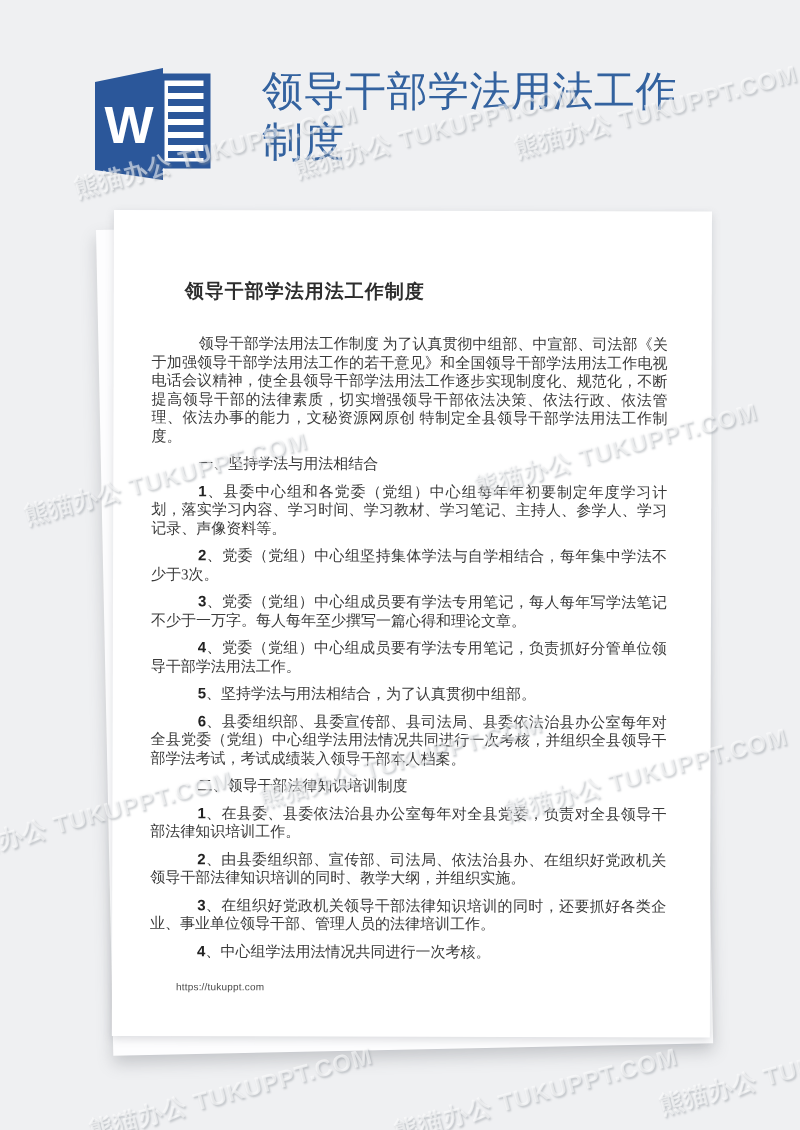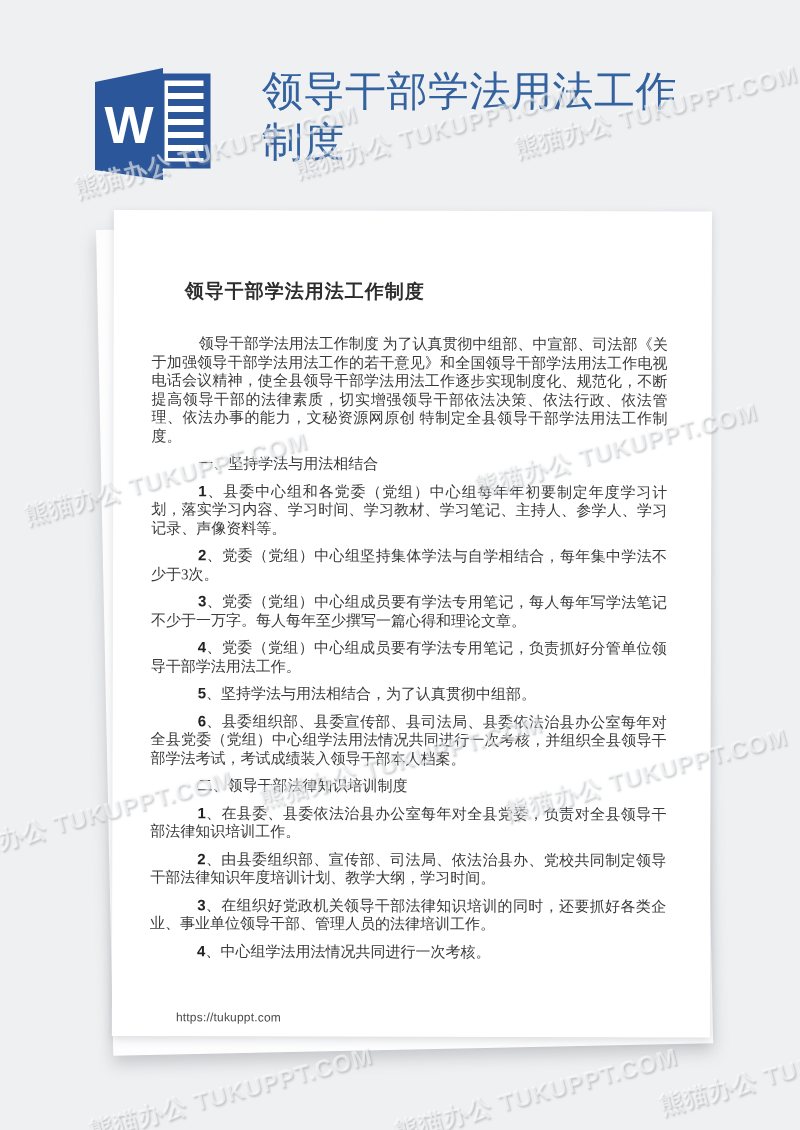--- a/index.html
+++ b/index.html
@@ -40,22 +40,22 @@
     font-size:19px; font-weight:600; color:#2d2d2d;
     margin:0 0 30px 33px; letter-spacing:1px;
   }
   .doc-body p {
     font-family:"Liberation Serif","DejaVu Serif",serif;
     font-size:15px; line-height:18.5px; color:#3a3a3a;
     margin:0 0 9px 0; text-align:justify; text-indent:47px;
   }
   .doc-body .num { font-family:"Liberation Sans",sans-serif; font-weight:700; color:#222; }
   .doc-footer {
-    position:absolute; left:64px; bottom:12px;
-    font-size:12px; color:#4a4a4a; letter-spacing:0.2px;
+    position:absolute; left:64px; bottom:44px;
+    font-size:10px; color:#4a4a4a; letter-spacing:0.2px;
   }
 
   
   .wm {
     position:absolute; z-index:40; pointer-events:none;
     transform:rotate(-15deg);
     font-size:24px; font-weight:700; letter-spacing:1px; white-space:nowrap;
     color:rgba(255,255,255,0.55);
     text-shadow:1px 2px 2px rgba(142,148,156,0.45);
   }
@@ -93,21 +93,21 @@
       <p><span class="num"></span><span>领导干部学法用法工作制度 为了认真贯彻中组部、中宣部、司法部《关于加强领导干部学法用法工作的若干意见》和全国领导干部学法用法工作电视电话会议精神，使全县领导干部学法用法工作逐步实现制度化、规范化，不断提高领导干部的法律素质，切实增强领导干部依法决策、依法行政、依法管理、依法办事的能力，文秘资源网原创 特制定全县领导干部学法用法工作制度。</span></p>
       <p><span class="num"></span><span>一、坚持学法与用法相结合</span></p>
       <p><span class="num">1</span><span>、县委中心组和各党委（党组）中心组每年年初要制定年度学习计划，落实学习内容、学习时间、学习教材、学习笔记、主持人、参学人、学习记录、声像资料等。</span></p>
       <p><span class="num">2</span><span>、党委（党组）中心组坚持集体学法与自学相结合，每年集中学法不少于3次。</span></p>
       <p><span class="num">3</span><span>、党委（党组）中心组成员要有学法专用笔记，每人每年写学法笔记不少于一万字。每人每年至少撰写一篇心得和理论文章。</span></p>
       <p><span class="num">4</span><span>、党委（党组）中心组成员要有学法专用笔记，负责抓好分管单位领导干部学法用法工作。</span></p>
       <p><span class="num">5</span><span>、坚持学法与用法相结合，为了认真贯彻中组部。</span></p>
       <p><span class="num">6</span><span>、县委组织部、县委宣传部、县司法局、县委依法治县办公室每年对全县党委（党组）中心组学法用法情况共同进行一次考核，并组织全县领导干部学法考试，考试成绩装入领导干部本人档案。</span></p>
       <p><span class="num"></span><span>二、领导干部法律知识培训制度</span></p>
       <p><span class="num">1</span><span>、在县委、县委依法治县办公室每年对全县党委，负责对全县领导干部法律知识培训工作。</span></p>
-      <p><span class="num">2</span><span>、由县委组织部、宣传部、司法局、依法治县办、党校共同制定领导干部法律知识年度培训计划、教学大纲，学习时间。</span></p>
+      <p><span class="num">2</span><span>、由县委组织部、宣传部、司法局、依法治县办、在组织好党政机关领导干部法律知识培训的同时、教学大纲，并组织实施。</span></p>
       <p><span class="num">3</span><span>、在组织好党政机关领导干部法律知识培训的同时，还要抓好各类企业、事业单位领导干部、管理人员的法律培训工作。</span></p>
       <p><span class="num">4</span><span>、中心组学法用法情况共同进行一次考核。</span></p>
     </div>
     <div class="doc-footer">https://tukuppt.com</div>
   </div>
 </div>
 
 <span class="wm" style="left:70px;  top:135px;">熊猫办公 TUKUPPT.COM</span>
 <span class="wm" style="left:290px; top:115px;">熊猫办公 TUKUPPT.COM</span>
 <span class="wm" style="left:510px; top:95px;">熊猫办公 TUKUPPT.COM</span>

